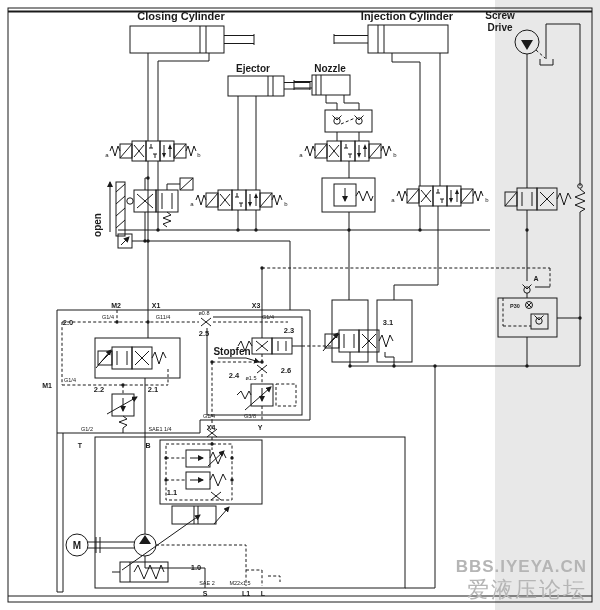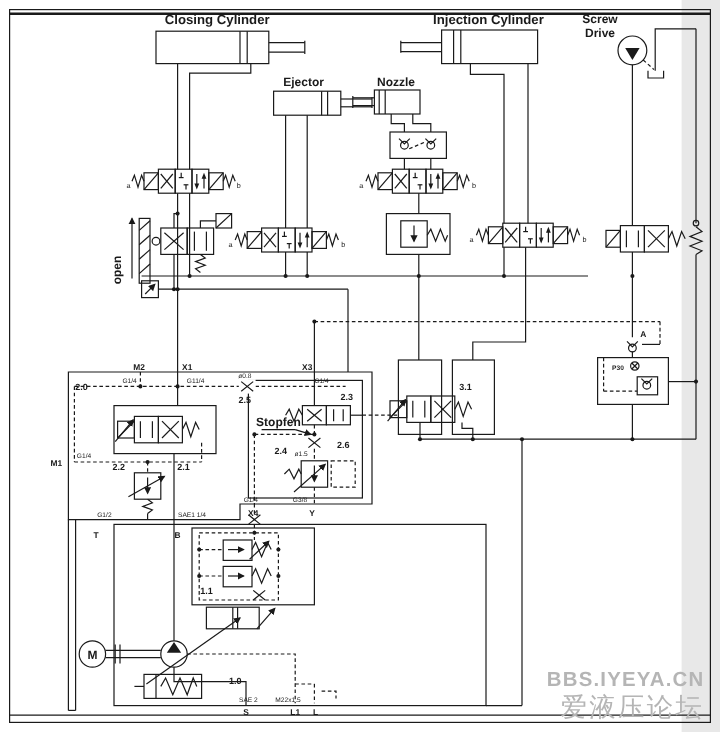--- a/index.html
+++ b/index.html
@@ -1,16 +1,16 @@
 <!DOCTYPE html>
 <html><head>
 <meta charset="utf-8">
 <style>
   html,body{margin:0;padding:0;background:#e8e8e8;}
-  #stage{width:568px;height:610px;background:#ffffff;position:relative;margin:0;}
+  #stage{width:495px;height:610px;background:#ffffff;position:relative;margin:0;}
   svg{display:block;}
   svg text{font-family:"Liberation Sans","DejaVu Sans",sans-serif;fill:#1a1a1a;}
   .tt {font-size:11px;font-weight:bold;text-anchor:middle;}
   .ts {font-size:10px;font-weight:bold;text-anchor:middle;}
   .tid{font-size:7.5px;font-weight:bold;text-anchor:middle;}
   .tp {font-size:7px;font-weight:bold;text-anchor:middle;}
   .tth{font-size:5.5px;text-anchor:middle;}
   .tab{font-size:6px;text-anchor:middle;}
   .ln {fill:none;stroke:#1a1a1a;stroke-width:1;}
   .ln2{fill:none;stroke:#1a1a1a;stroke-width:2;}

